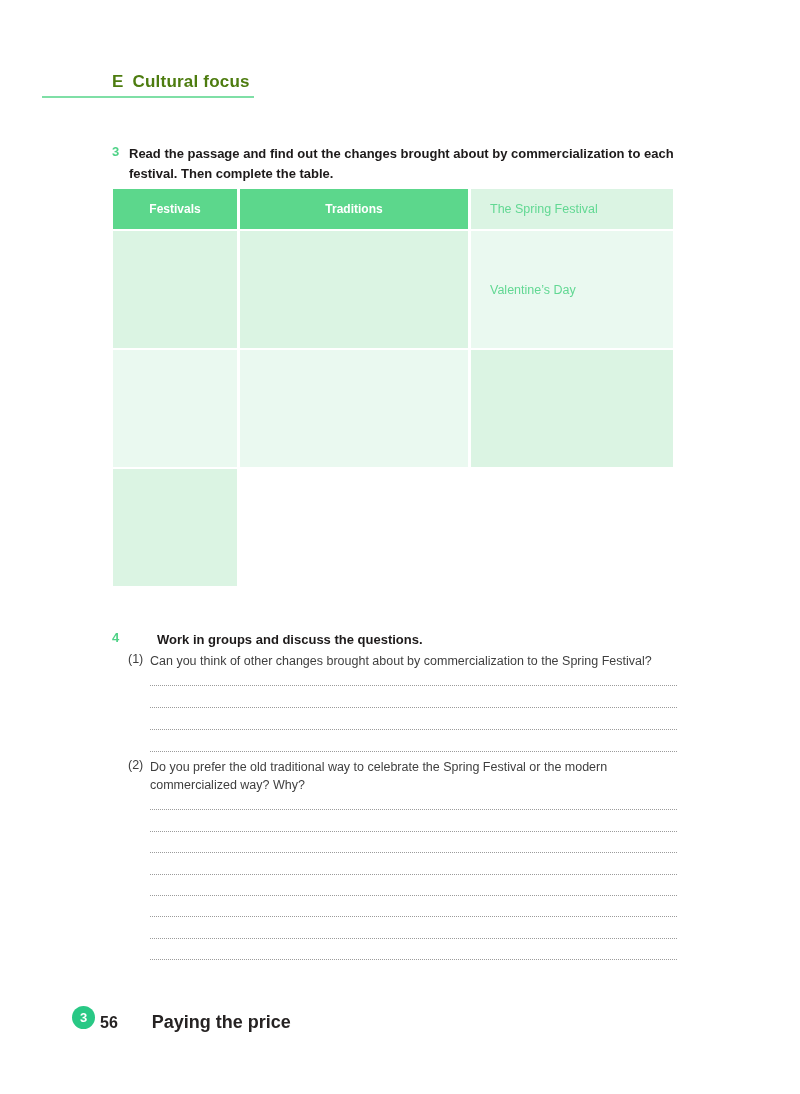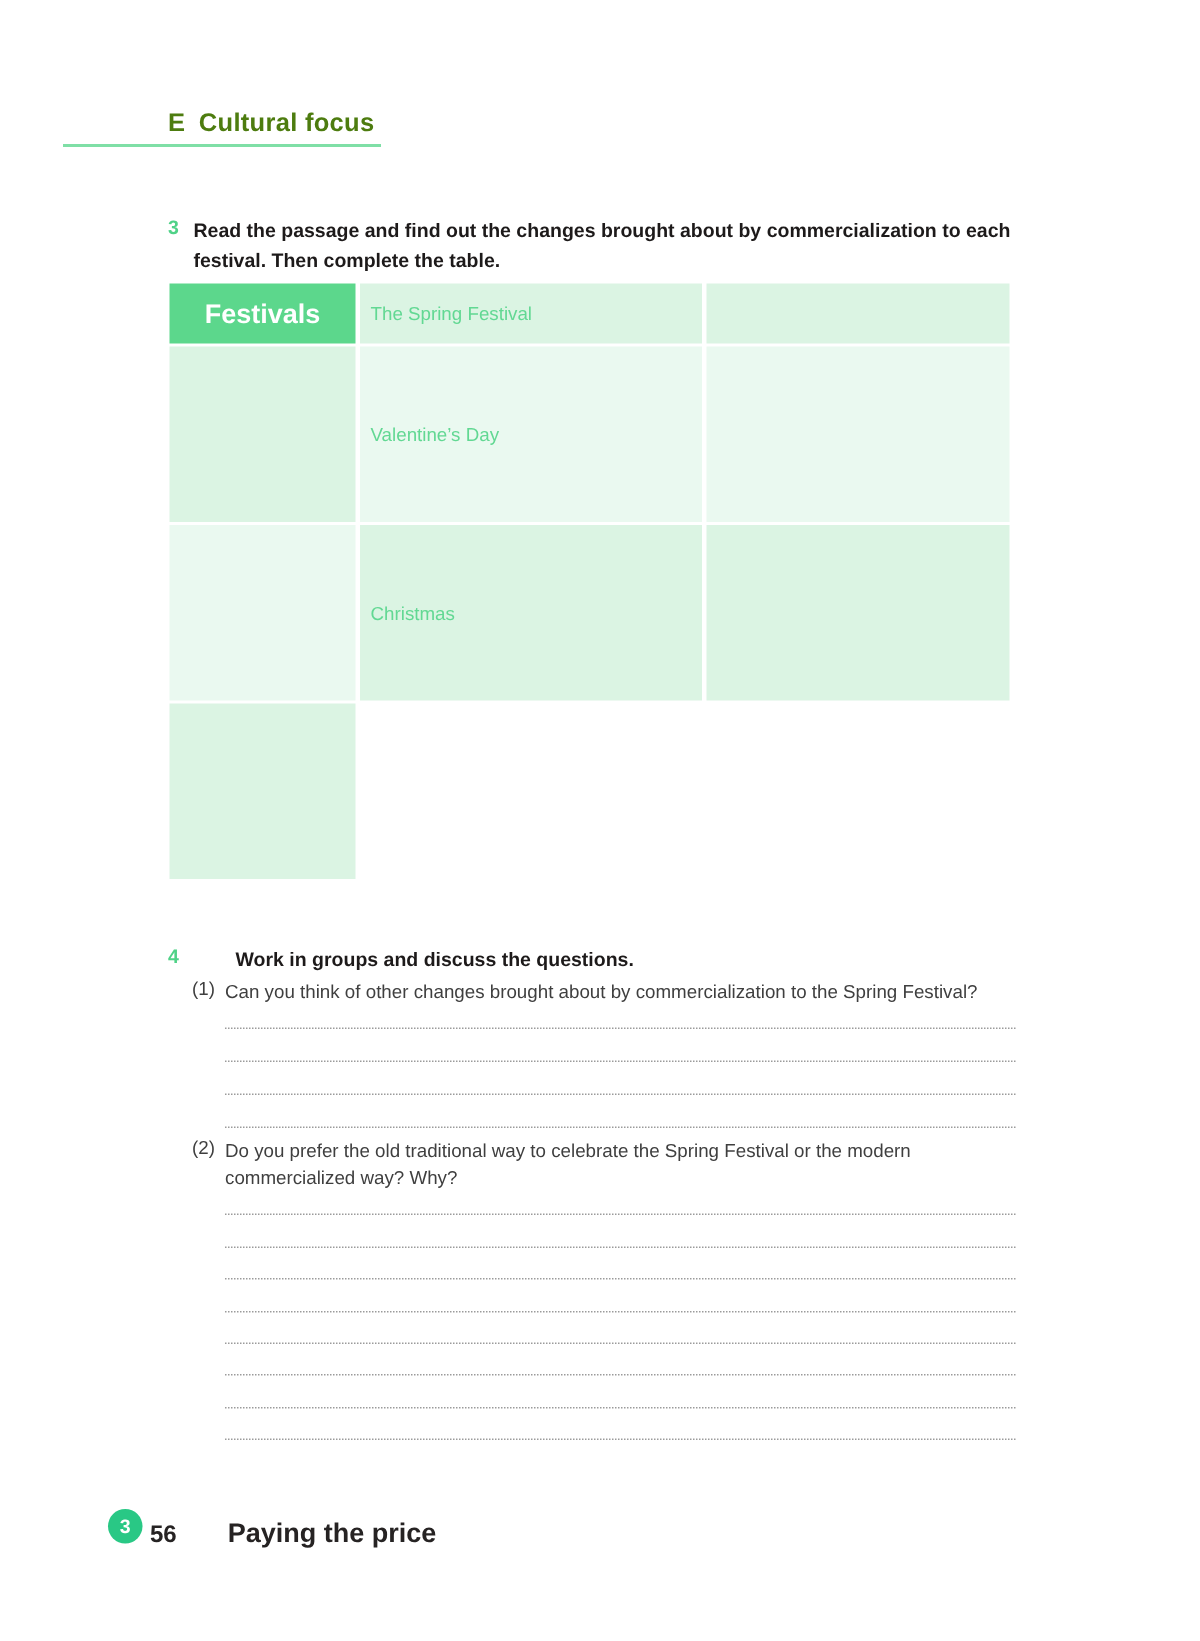--- a/index.html
+++ b/index.html
@@ -39,27 +39,27 @@
   .festival-table {
     position: absolute; left: 113px; top: 189px;
     display: grid;
     grid-template-columns: 124px 228px 202px;
     grid-template-rows: 40px 117px 117px 117px;
     gap: 2px 3px;
   }
   .festival-table .th {
     background: #5cd78c;
     display: flex; align-items: center; justify-content: center;
-    color: #ffffff; font-weight: bold; font-size: 18px;
+    color: #ffffff; font-weight: bold; font-size: 12px;
   }
   .festival-table .cell { background: #dbf4e3; }
   .festival-table .cell.alt { background: #eaf9f0; }
   .festival-table .label-cell {
     display: flex; align-items: center;
-    padding-left: 7px;
+    padding-left: 19px;
     color: #62d893; font-size: 12.5px;
   }
 
   
   .question-row { position: absolute; display: flex; color: #3f3f3f; font-size: 12.5px; }
   .question-label { width: 22px; flex: 0 0 22px; }
   .question-text { line-height: 18px; }
   .q1-text { white-space: nowrap; }
   .q2-text { width: 505px; }
 
@@ -101,30 +101,30 @@
     <div class="hdr-text">
       <span class="hdr-letter">E</span><span>Cultural focus</span>
     </div>
   </div>
 
   <div class="task-num" style="left:112px; top:144px;">3</div>
   <div class="task-instruction" style="top:144px; width:565px;">Read the passage and find out the changes brought about by commercialization to each festival. Then complete the table.</div>
 
   <div class="festival-table">
     <div class="th">Festivals</div>
+    <div class="th">Traditions</div>
 
     <div class="cell label-cell">The Spring Festival</div>
     <div class="cell"></div>
     <div class="cell"></div>
 
     <div class="cell alt label-cell">Valentine’s Day</div>
     <div class="cell alt"></div>
     <div class="cell alt"></div>
 
-    <div class="cell label-cell">Christmas</div>
     <div class="cell"></div>
     <div class="cell"></div>
   </div>
 
   <div class="task-num" style="left:112px; top:630px;">4</div>
   <div class="task-instruction" style="top:630px; width:560px;margin-left:28px;">Work in groups and discuss the questions.</div>
 
   <div class="question-row" style="left:128px; top:652px;">
     <div class="question-label">(1)</div>
     <div class="question-text q1-text">Can you think of other changes brought about by commercialization to the Spring Festival?</div>

